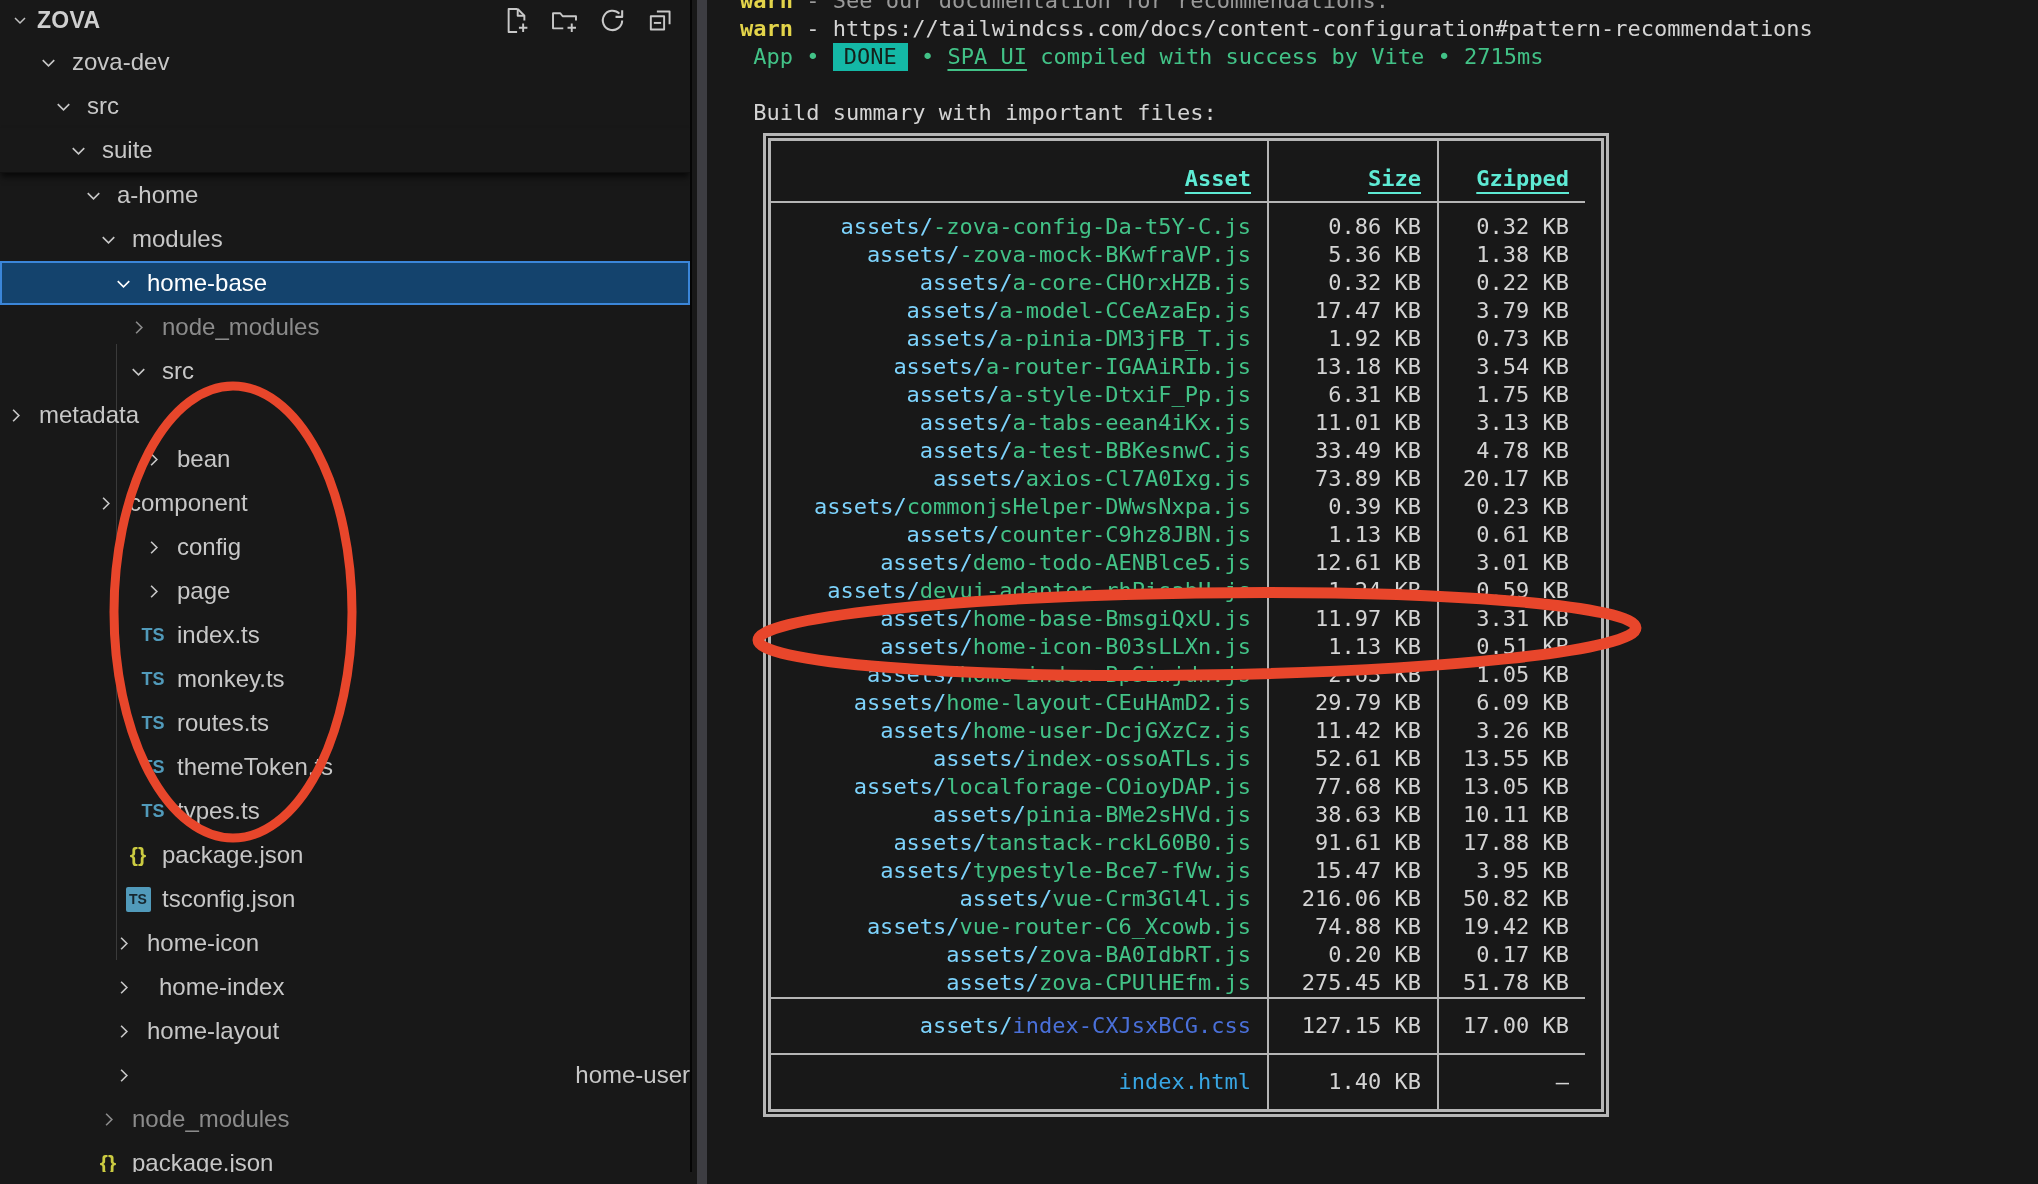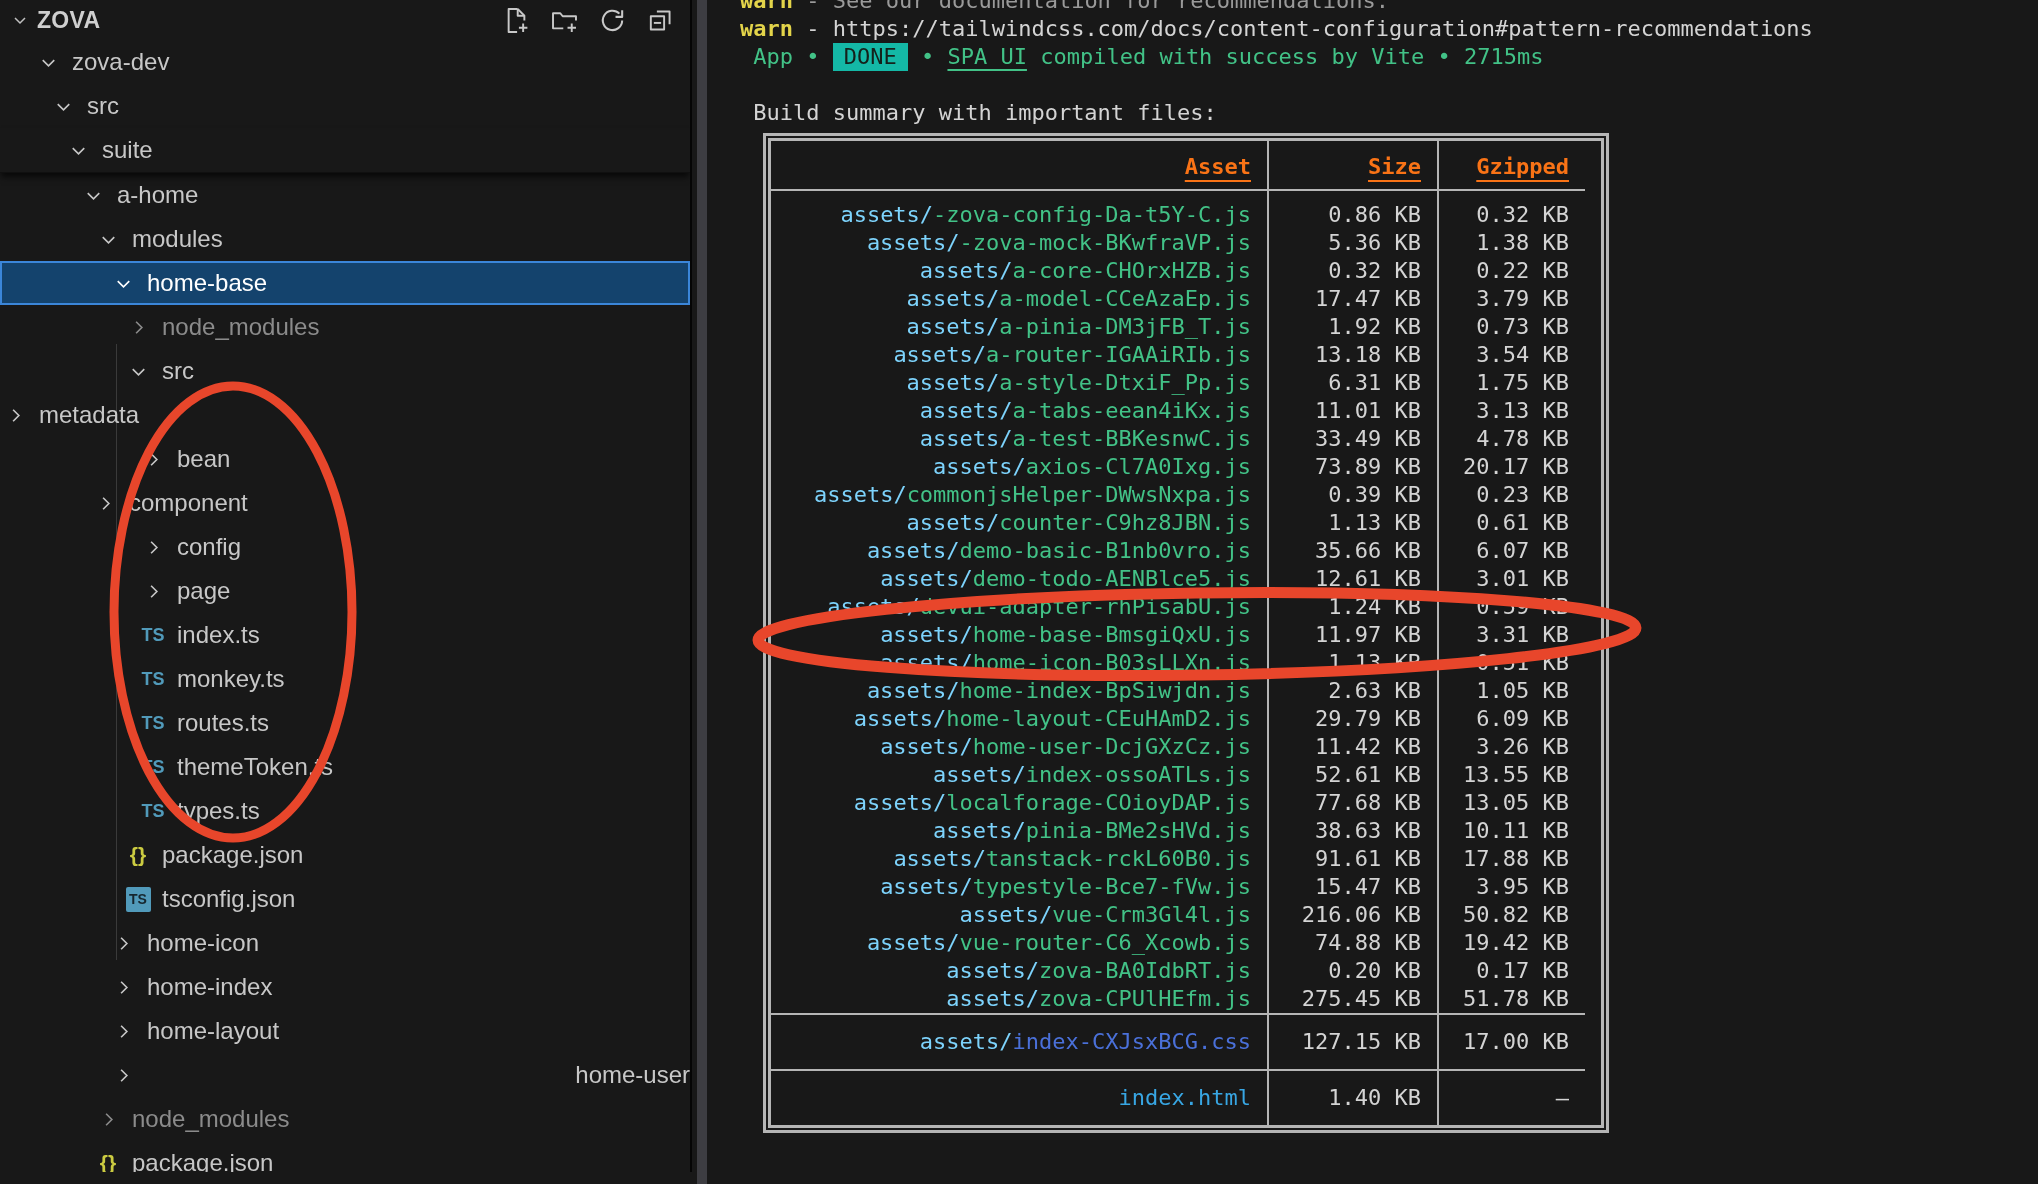--- a/index.html
+++ b/index.html
@@ -51,21 +51,21 @@
   .ulink{text-decoration:underline;text-underline-offset:5px;}
 
   .build-table{margin:6px 0 0 23px;width:830px;border:8px double #b5b5b5;background:#181818;}
   table.assets{border-collapse:collapse;table-layout:fixed;width:814px;
                font-size:22px;}
   table.assets col.c1{width:497px;}
   table.assets col.c2{width:170px;}
   table.assets col.c3{width:147px;}
   table.assets th,table.assets td{text-align:right;padding:0 16px 0 0;line-height:28px;
                overflow:hidden;}
-  table.assets th{color:#f97316;font-weight:bold;padding-top:12px;padding-bottom:8px;
+  table.assets th{color:#5eead4;font-weight:bold;padding-top:24px;padding-bottom:8px;
                border-bottom:2px solid #b5b5b5;}
   table.assets th span{text-decoration:underline;text-underline-offset:6px;text-decoration-thickness:2px;}
   table.assets td.colsize,table.assets th.colsize,
   table.assets td.colgzip,table.assets th.colgzip{border-left:2px solid #b5b5b5;}
   tr.js:first-child td{padding-top:10px;}
   tr.js:last-of-type td{padding-bottom:10px;}
   tr.section td{border-top:2px solid #b5b5b5;padding-top:13px;padding-bottom:13px;}
   .pfx{color:#7dd3fc;}
   .fname-js{color:#42c287;}
   .fname-css{color:#4a70d9;}
@@ -265,21 +265,21 @@
         <span class="tree-label">tsconfig.json</span>
       </div>
       <div class="tree-row" style="padding-left: 108px;">
         <span class="tree-icon">
           <svg viewBox="0 0 24 24" fill="none" stroke="currentColor" stroke-width="1.7">
             <path d="M9.5 6l6 6-6 6"></path>
           </svg>
         </span>
         <span class="tree-label">home-icon</span>
       </div>
-      <div class="tree-row" style="padding-left: 108px;">
+      <div class="tree-row" style="padding-left: 108px; gap: 12px;">
         <span class="tree-icon">
           <svg viewBox="0 0 24 24" fill="none" stroke="currentColor" stroke-width="1.7">
             <path d="M9.5 6l6 6-6 6"></path>
           </svg>
         </span>
         <span class="tree-label">home-index</span>
       </div>
       <div class="tree-row" style="padding-left: 108px;">
         <span class="tree-icon">
           <svg viewBox="0 0 24 24" fill="none" stroke="currentColor" stroke-width="1.7">
@@ -391,25 +391,20 @@
             <td class="colasset"><span class="pfx">assets/</span><span class="fname-js">commonjsHelper-DWwsNxpa.js</span></td>
             <td class="colsize num">0.39 KB</td>
             <td class="colgzip num">0.23 KB</td>
           </tr>
           <tr class="js">
             <td class="colasset"><span class="pfx">assets/</span><span class="fname-js">counter-C9hz8JBN.js</span></td>
             <td class="colsize num">1.13 KB</td>
             <td class="colgzip num">0.61 KB</td>
           </tr>
           <tr class="js">
-            <td class="colasset"><span class="pfx">assets/</span><span class="fname-js">demo-basic-B1nb0vro.js</span></td>
-            <td class="colsize num">35.66 KB</td>
-            <td class="colgzip num">6.07 KB</td>
-          </tr>
-          <tr class="js">
             <td class="colasset"><span class="pfx">assets/</span><span class="fname-js">demo-todo-AENBlce5.js</span></td>
             <td class="colsize num">12.61 KB</td>
             <td class="colgzip num">3.01 KB</td>
           </tr>
           <tr class="js">
             <td class="colasset"><span class="pfx">assets/</span><span class="fname-js">devui-adapter-rhPisabU.js</span></td>
             <td class="colsize num">1.24 KB</td>
             <td class="colgzip num">0.59 KB</td>
           </tr>
           <tr class="js">

